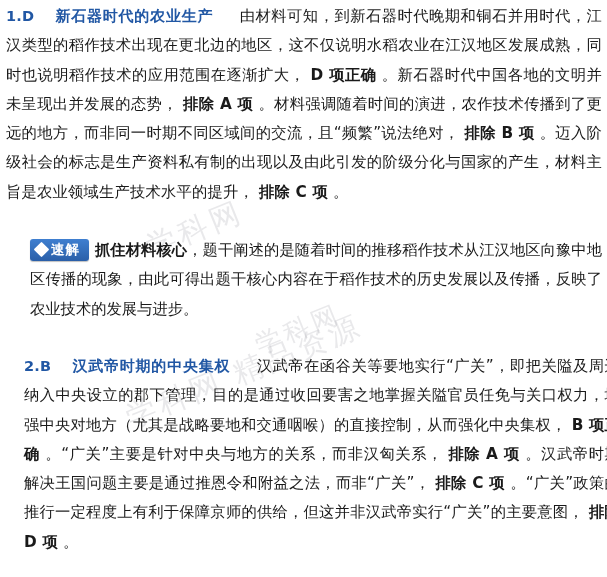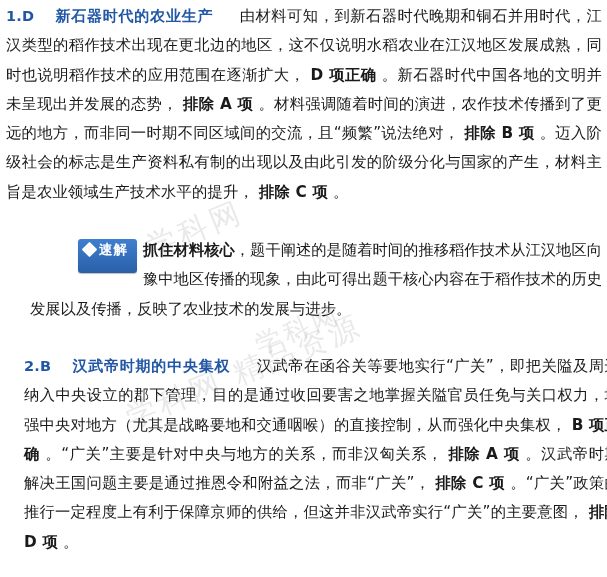--- a/index.html
+++ b/index.html
@@ -76,26 +76,25 @@
     position:absolute;
     left:30px;top:236px;width:572px;
   }
   .tip-badge{
     display:inline-block;
     vertical-align:middle;
     background:linear-gradient(#3f7fd0,#2a5fa8);
     color:#fff;
     font-weight:bold;
     font-size:13.5px;
-    padding:2px 9px 14px 6px;
+    padding:2px 9px 2px 6px;
     border-radius:3px;
     position:relative;
     letter-spacing:1px;
     box-shadow:0 1px 1px rgba(0,0,0,0.25);
-    margin-left:48px;
   }
   .tip-badge .dia{
     display:inline-block;
     width:11px;height:11px;
     background:#ffffff;
     transform:rotate(45deg);
     margin-right:4px;
     vertical-align:-1px;
     border-radius:1px;
   }

